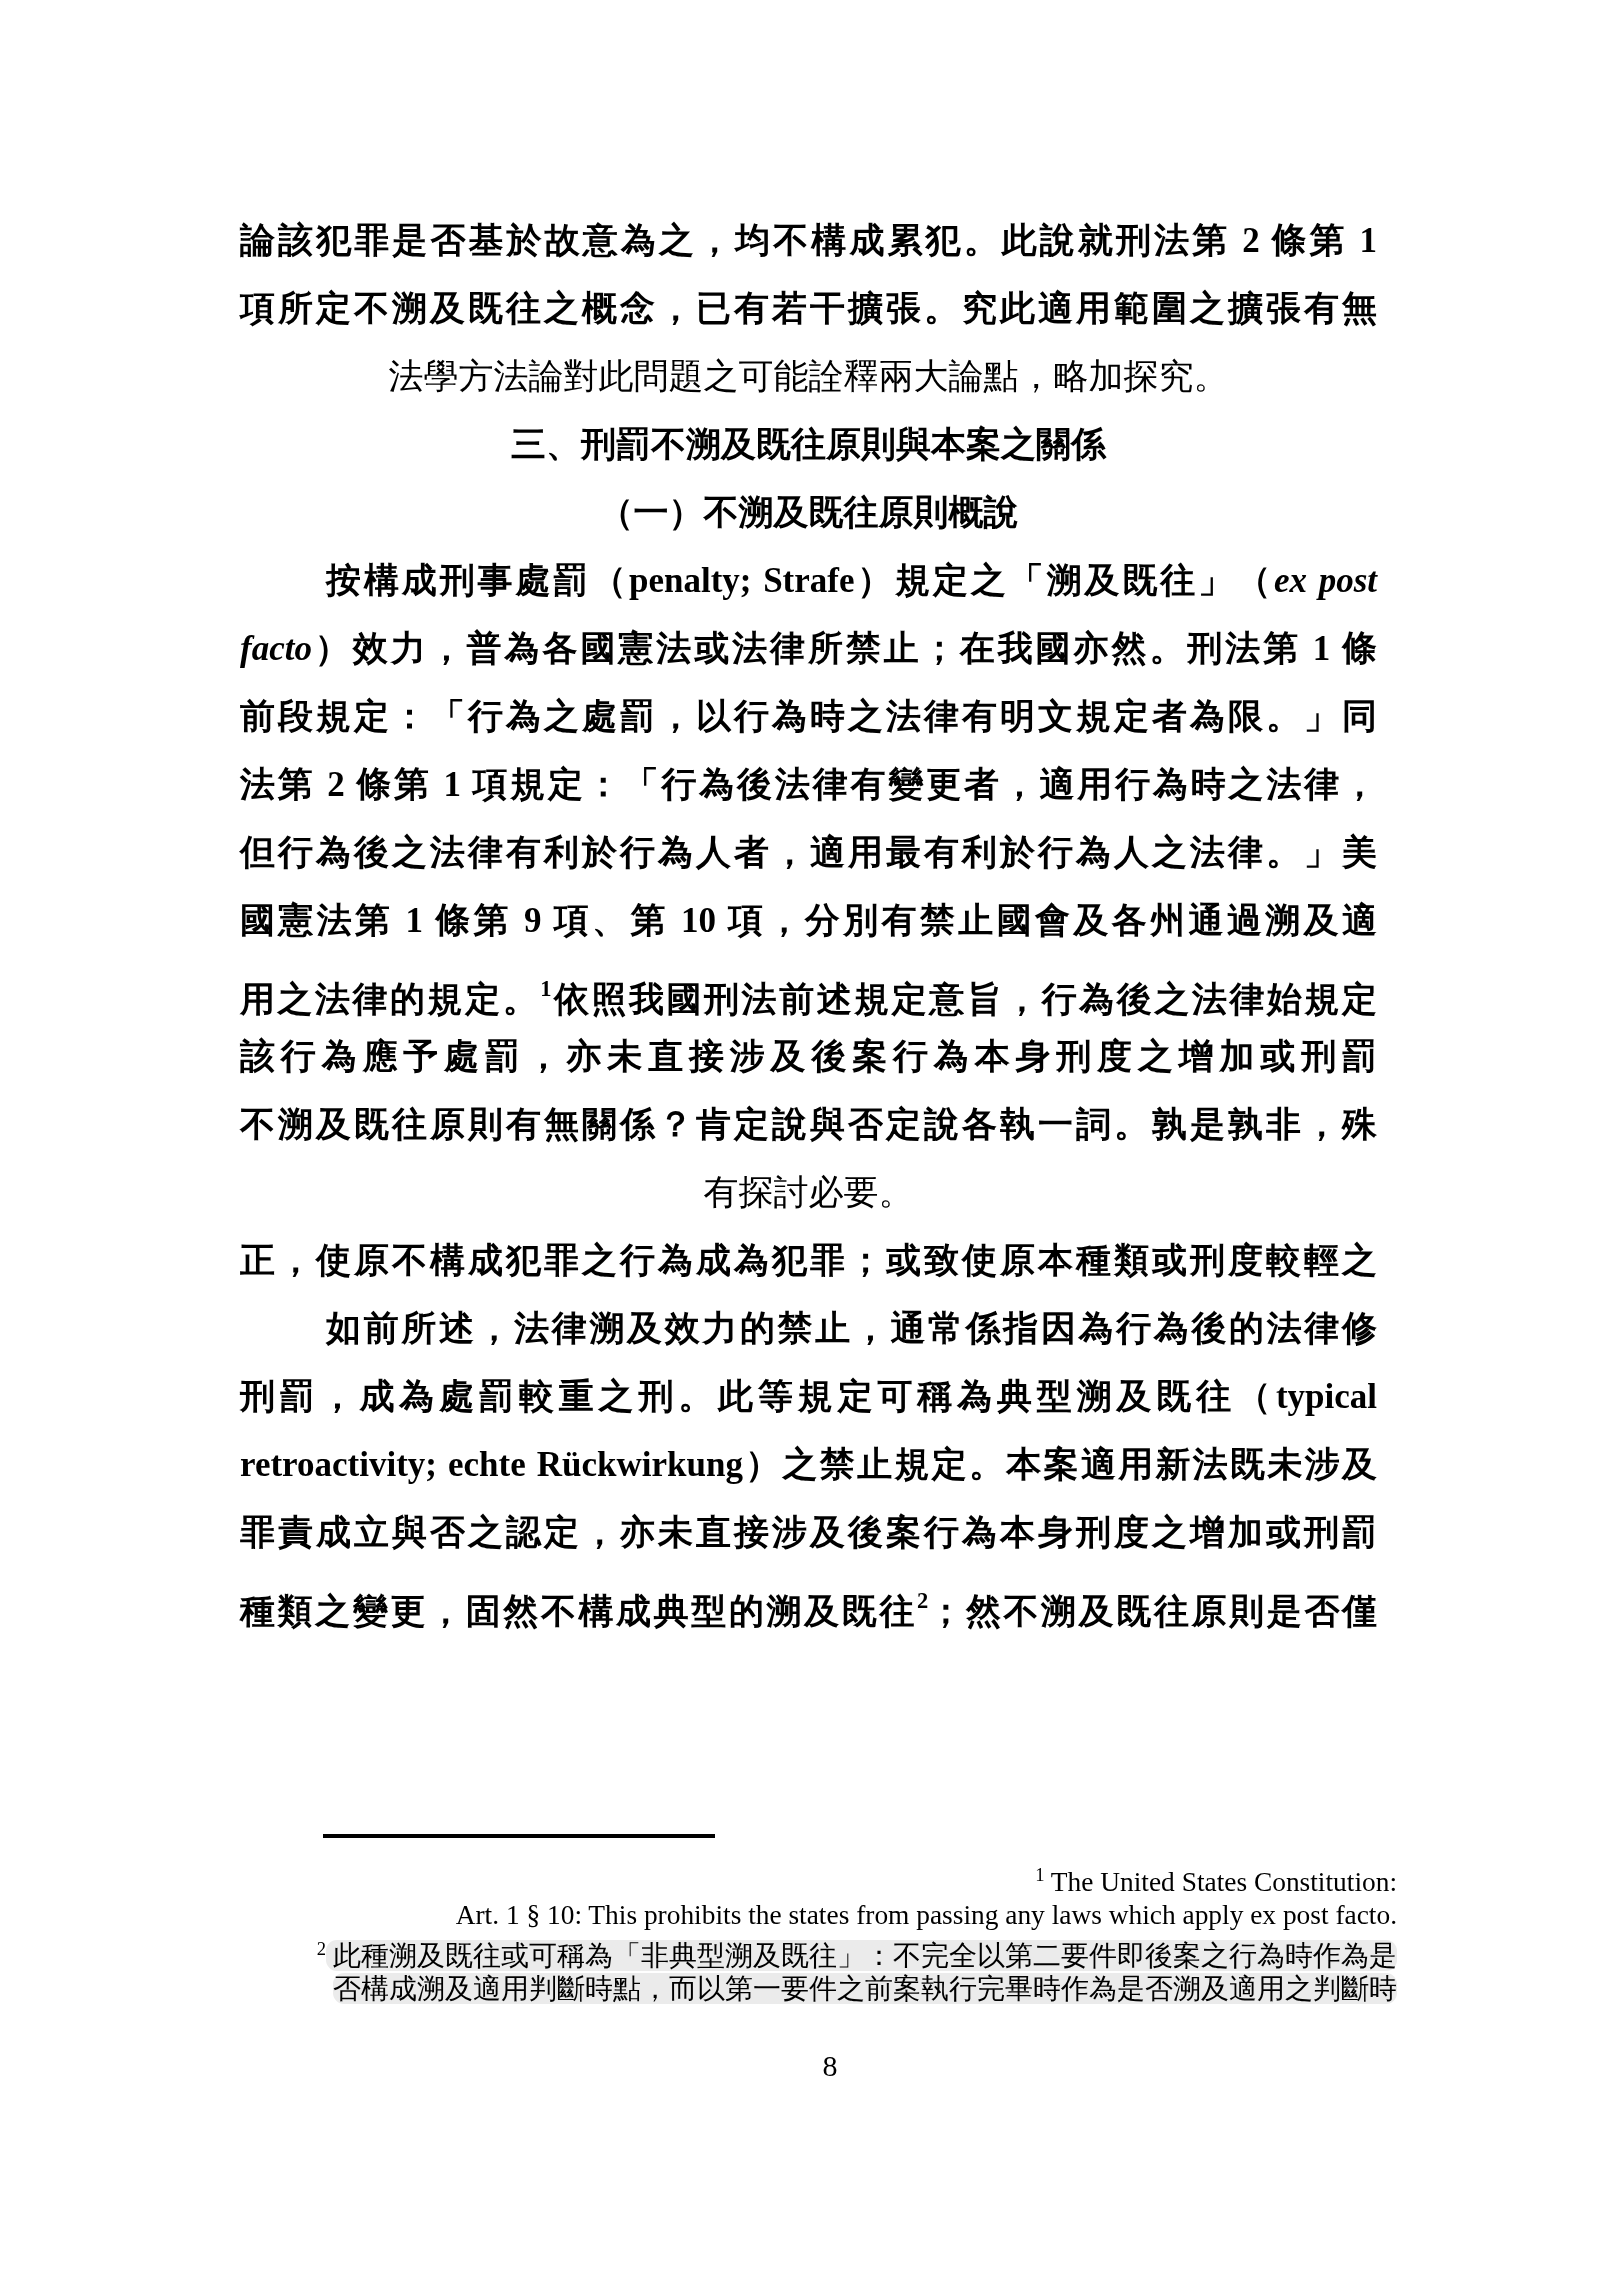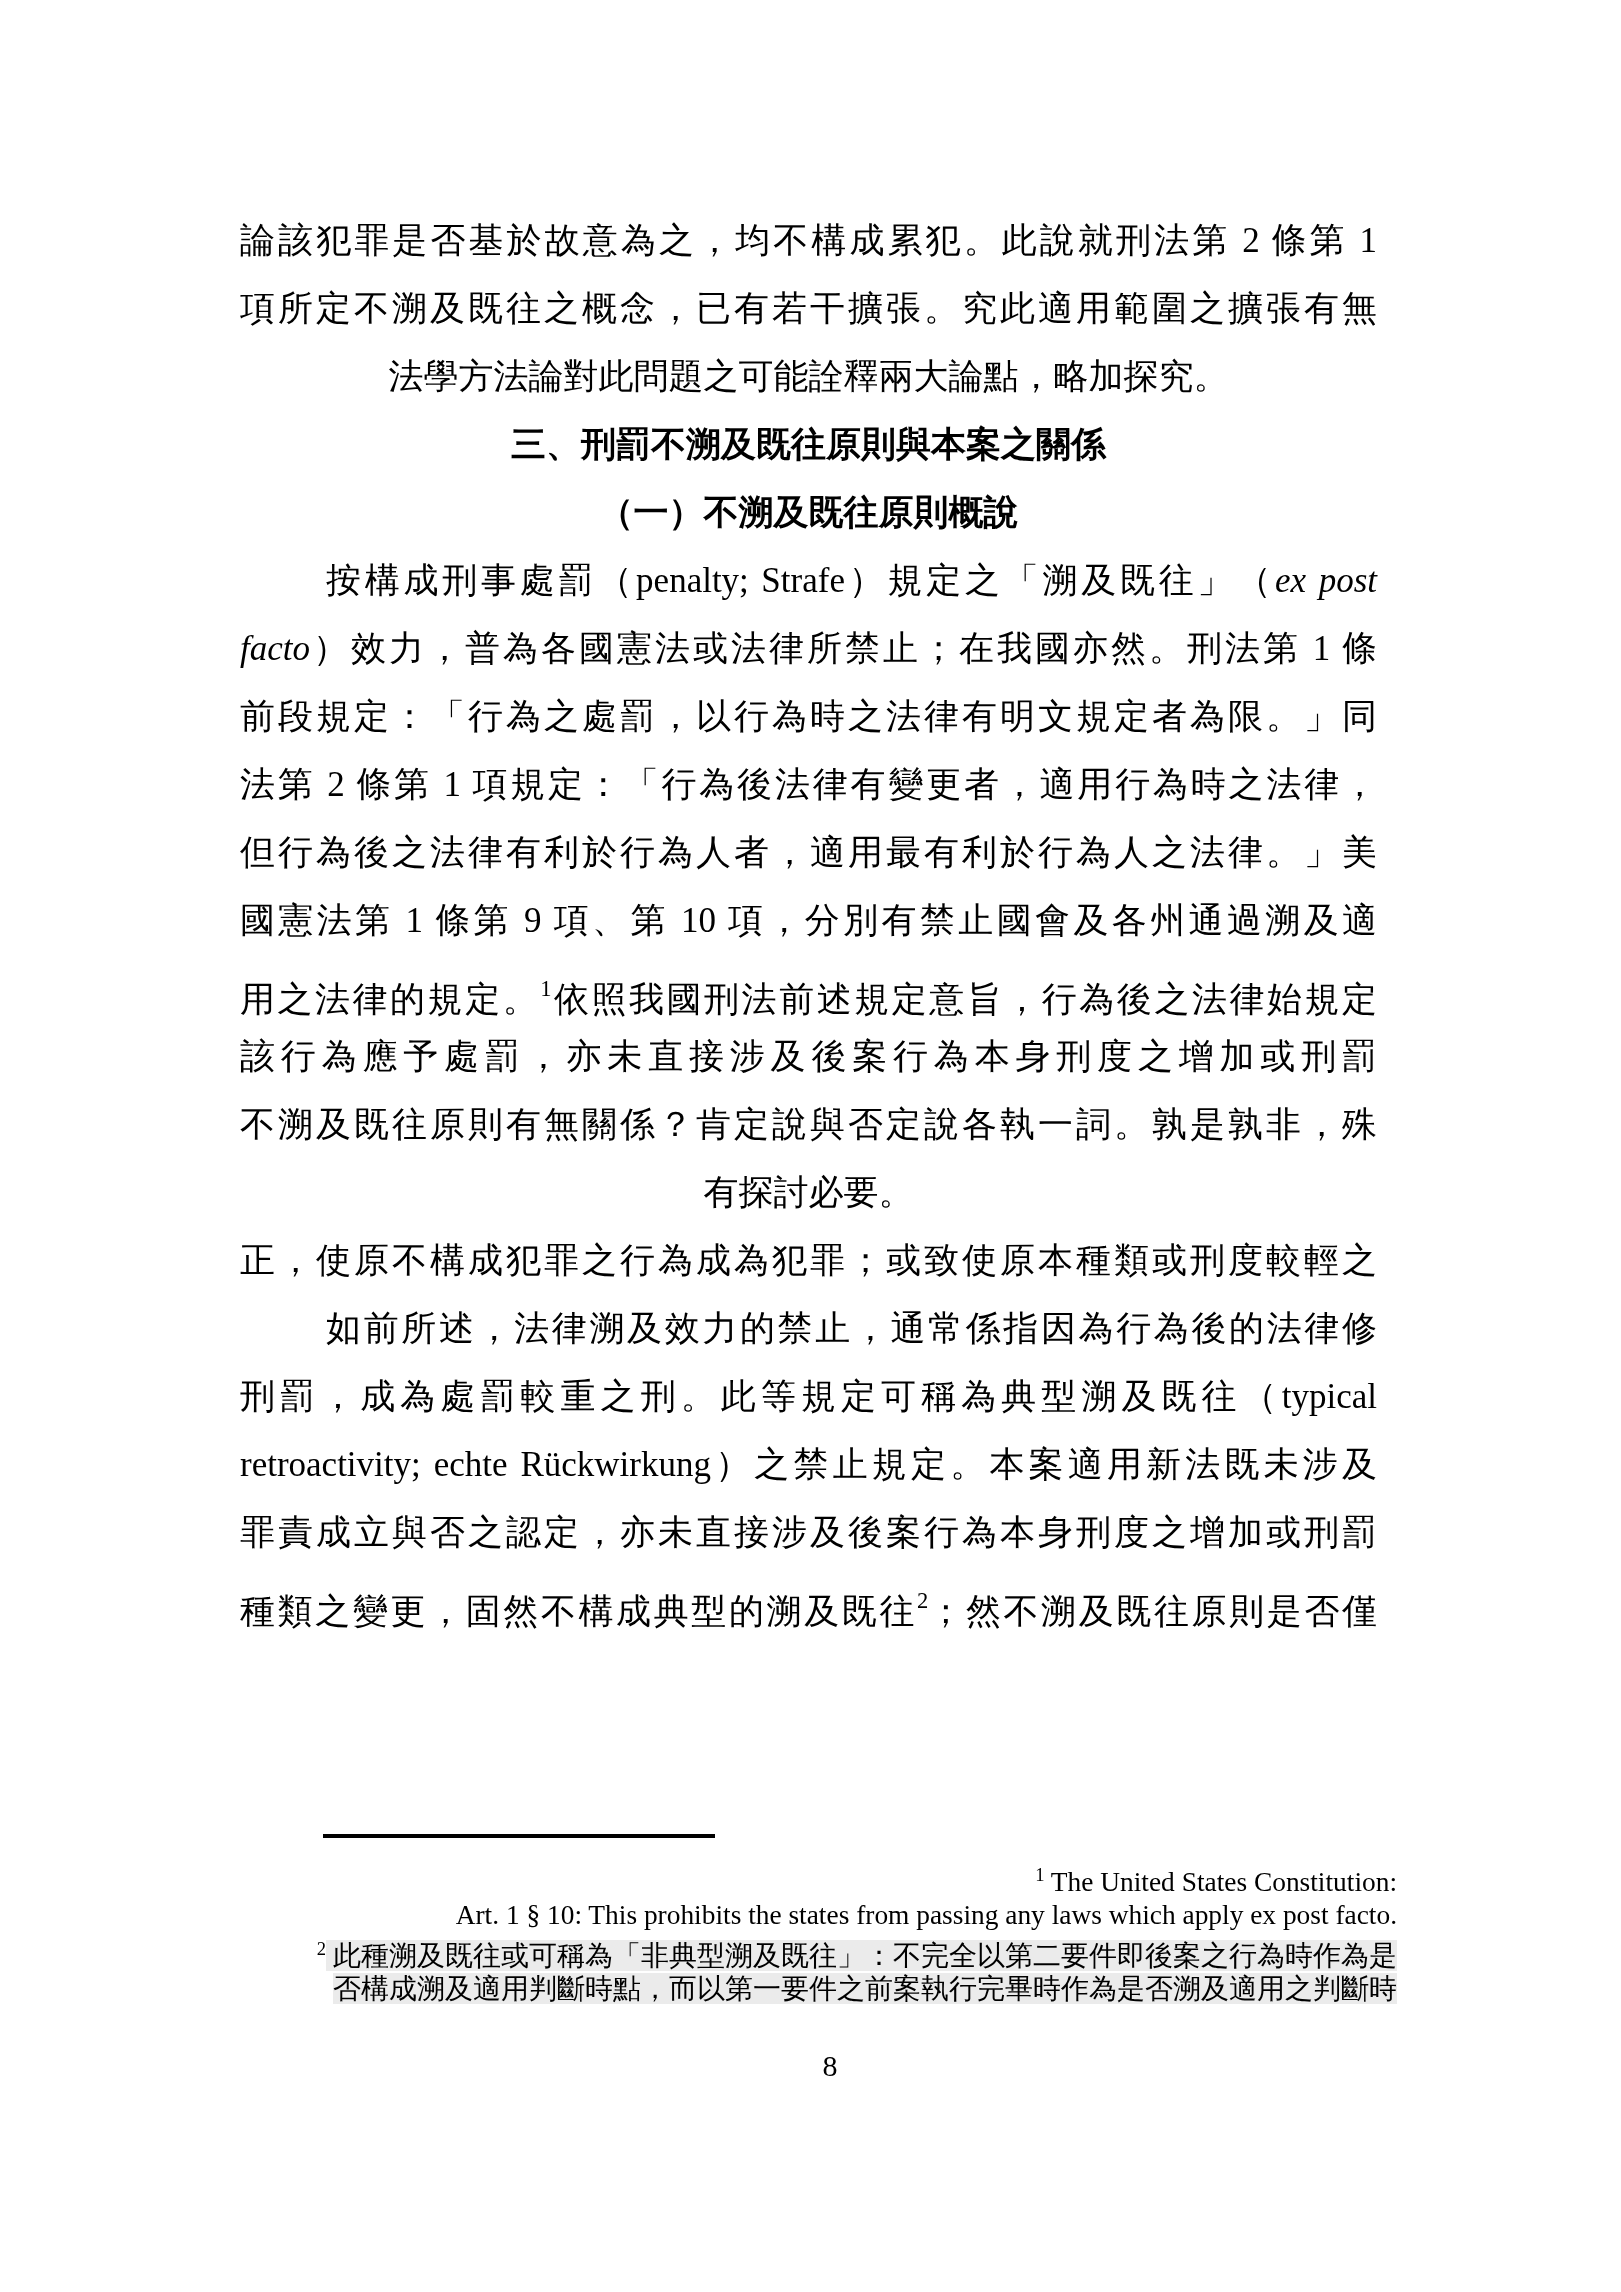--- a/index.html
+++ b/index.html
@@ -23,20 +23,21 @@
     font-size: 35px;
     line-height: 68px;
     height: 68px;
     white-space: nowrap;
     text-align: center;
   }
   .line.just {
     white-space: normal;
     text-align: justify;
     text-align-last: justify;
+    font-weight: bold;
   }
   .line.heading { font-weight: bold; }
   .line.ind { text-indent: 86px; }
   .it { font-style: italic; }
   .nm { font-style: normal; }
   .line .sup {
     font-size: 22.5px;
     vertical-align: 14.7px;
     font-style: normal;
   }
@@ -59,21 +60,21 @@
     font-size: 27.4px;
     line-height: 33px;
     white-space: nowrap;
     text-align: right;
   }
   .fn-line.cn { font-size: 28px; }
   .fn-line .sup {
     font-size: 18.6px;
     vertical-align: 9.8px;
   }
-  .fn-line .shade { background: #ebebeb; }
+  .fn-line .shade { background: #ebebeb; border-radius: 11px; }
   .page-number {
     position: absolute;
     left: 0;
     right: 0;
     top: 2049px;
     text-align: center;
     font-size: 30px;
     padding-left: 39px;
   }
 </style>

